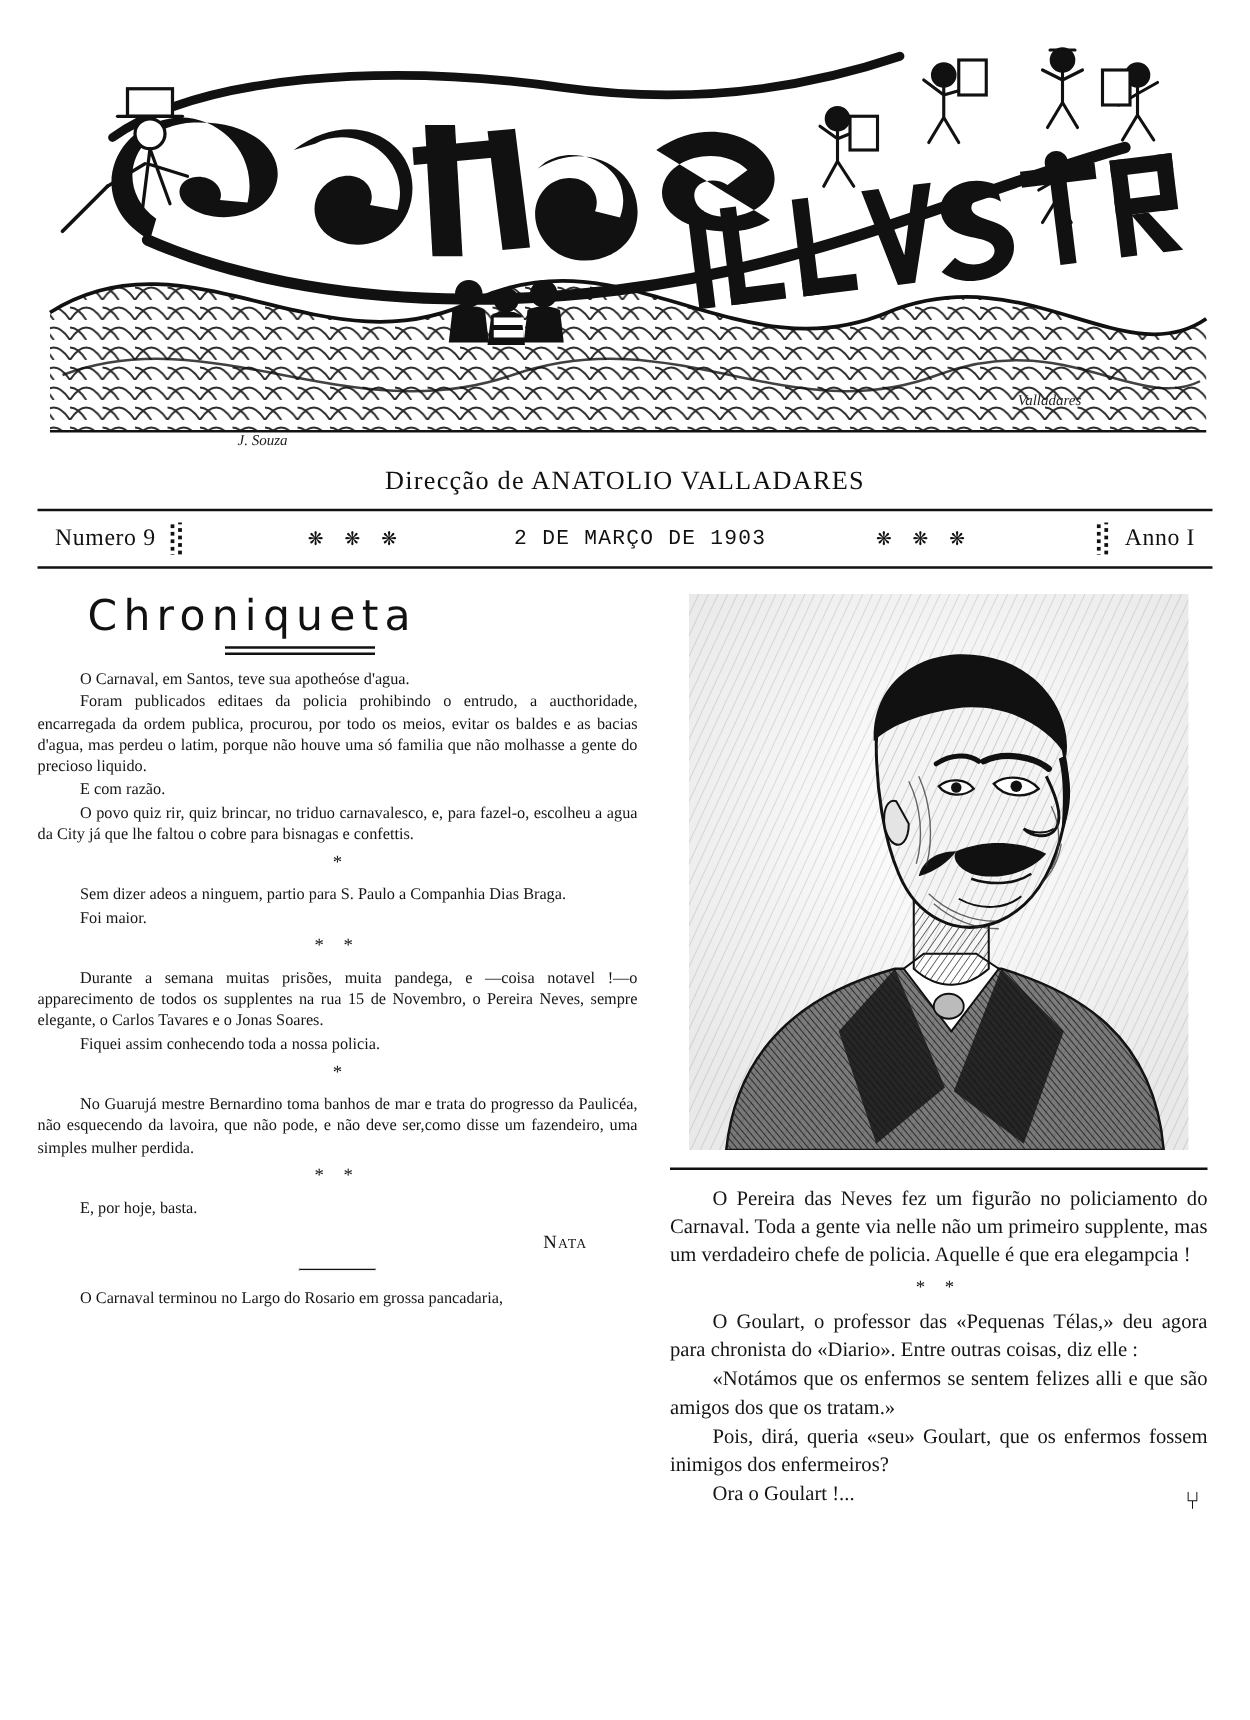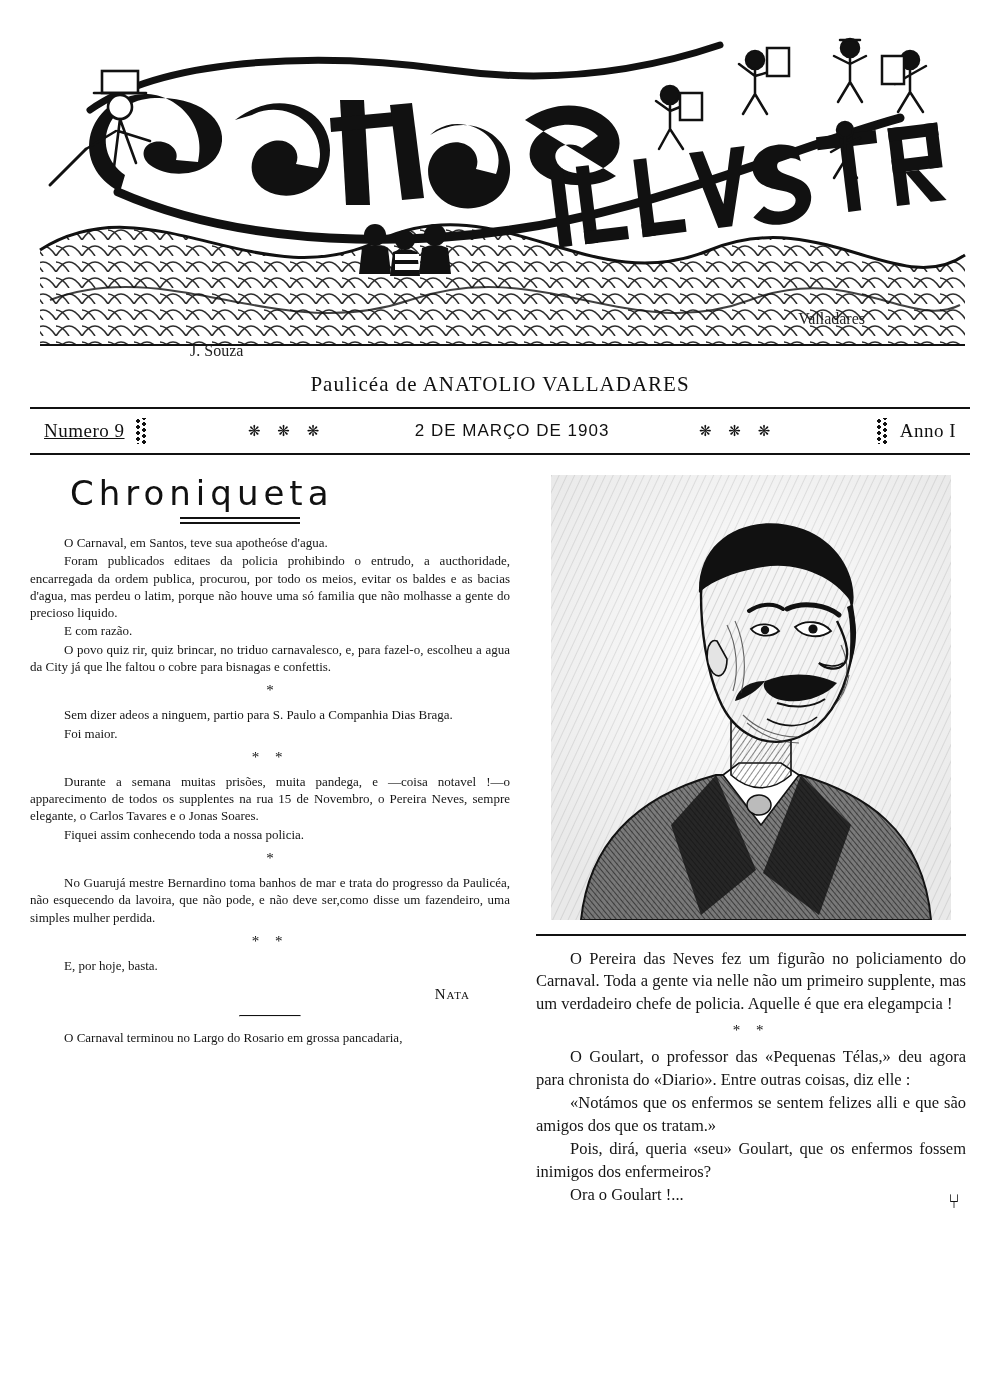--- a/index.html
+++ b/index.html
@@ -31,21 +31,22 @@
     width: 940px;
   }
   .masthead svg {
     display: block;
     width: 100%;
     height: 100%;
   }
   .signature-left, .signature-right {
     position: absolute;
     font-family: "Liberation Serif", serif;
-    font-size: 16px;
+    font-style: italic;
+    font-size: 12px;
     color: #222;
   }
   .signature-left { left: 160px; bottom: 10px; }
   .signature-right { right: 105px; bottom: 42px; }
 
   .direction-line {
     text-align: center;
     font-family: "Liberation Serif", serif;
     font-size: 21px;
     letter-spacing: 1px;
@@ -63,24 +64,24 @@
     align-items: center;
     position: relative;
     margin: 0 0 6px 0;
   }
   .issue-number, .issue-year {
     font-family: "Liberation Serif", serif;
     font-size: 19px;
     letter-spacing: 0.5px;
     white-space: nowrap;
   }
-  .issue-number { margin-left: 14px; text-decoration: underline; }
+  .issue-number { margin-left: 14px; }
   .issue-year { margin-right: 14px; }
   .issue-date {
-    font-family: Liberation Sans, sans-serif;
+    font-family: Liberation Mono, monospace;
     font-size: 17px;
     letter-spacing: 1px;
     white-space: nowrap;
   }
   .dotsep {
     display: inline-block;
     width: 14px;
     height: 26px;
     margin: 0 10px;
     background-image:
@@ -315,21 +316,21 @@
         <path d="M363 252 q12 -6 24 0 l3 24 l-30 0 z"></path>
         <path d="M392 248 q13 -6 26 0 l3 26 l-32 0 z"></path>
         <path d="M365 254 l24 0 l0 6 l-24 0 z" fill="#fff"></path>
         <path d="M365 264 l24 0 l0 6 l-24 0 z" fill="#fff"></path>
       </g>
     </svg>
     <div class="signature-left">J. Souza</div>
     <div class="signature-right">Valladares</div>
   </div>
 
-  <div class="direction-line">Paulicéa de ANATOLIO VALLADARES</div>
+  <div class="direction-line">Direcção de ANATOLIO VALLADARES</div>
 
   <div class="issue-bar">
     <span class="issue-number">Numero 9</span>
     <span class="dotsep"></span>
     <span class="spacer"></span>
     <span class="ornaments">❋ ❋ ❋</span>
     <span class="spacer"></span>
     <span class="issue-date">2 DE MARÇO DE 1903</span>
     <span class="spacer"></span>
     <span class="ornaments">❋ ❋ ❋</span>

